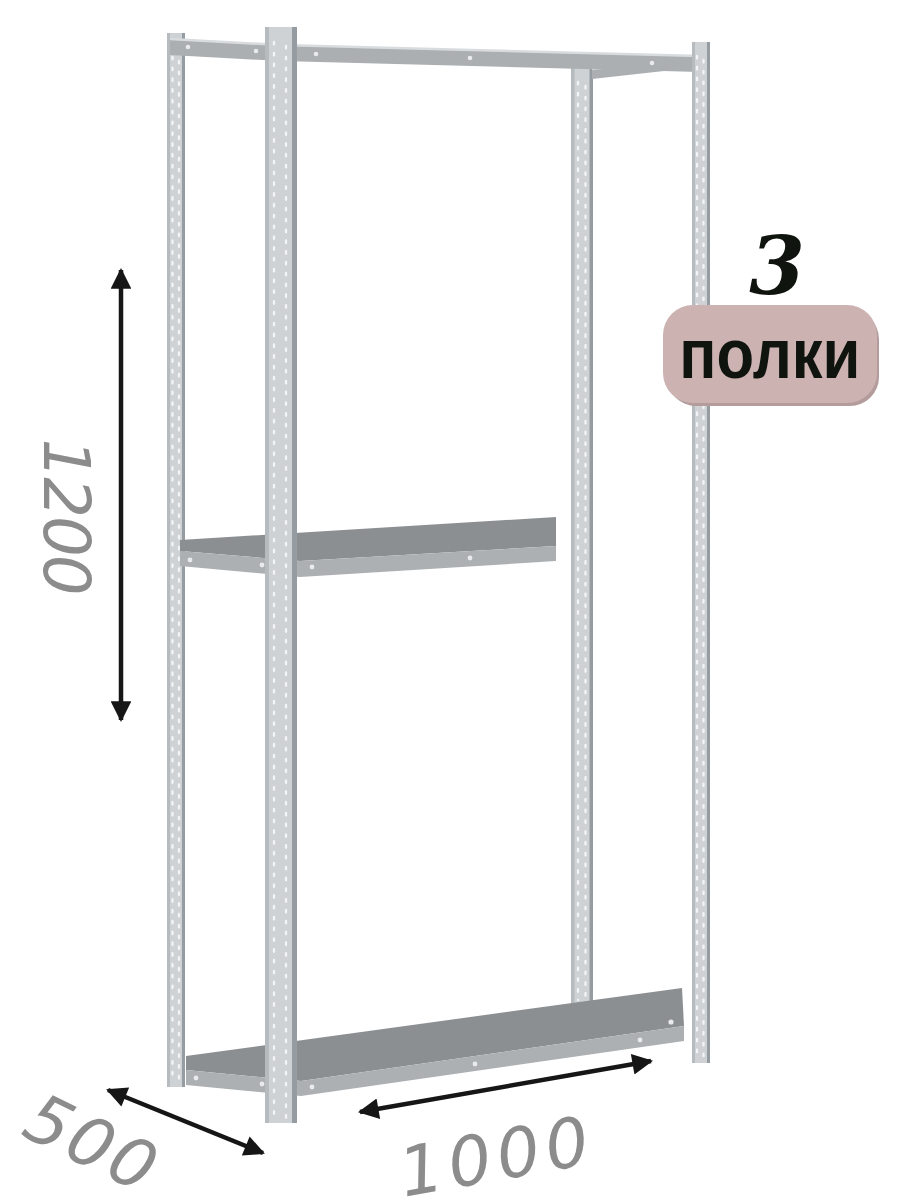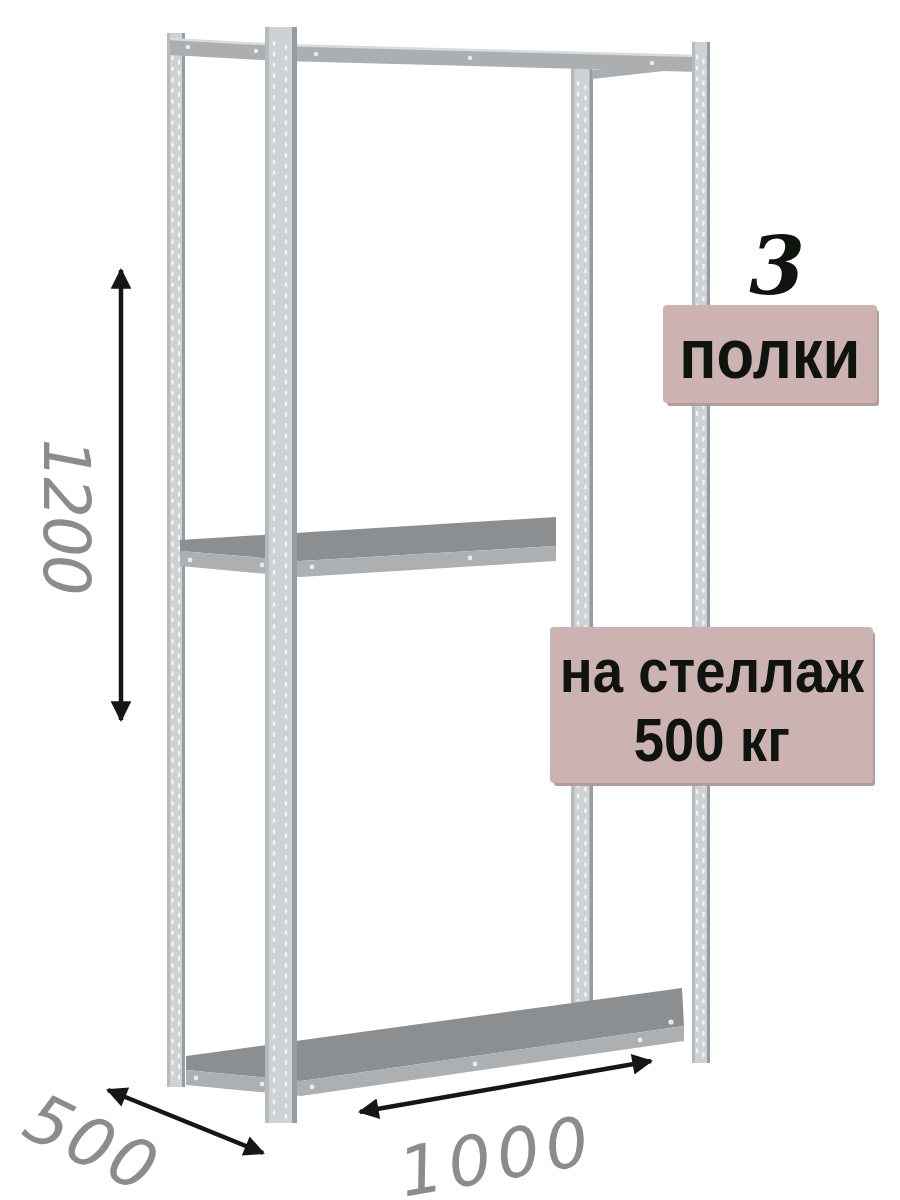--- a/index.html
+++ b/index.html
@@ -24,21 +24,21 @@
   .dim{position:absolute;color:var(--dim-text,#8c8c8c);font-style:italic;
        font-family:"DejaVu Sans", sans-serif;white-space:nowrap;line-height:1;}
   .dim-height{left:66px;top:516px;font-size:64px;letter-spacing:-2px;
               transform:translate(-50%,-50%) rotate(90deg);}
   .dim-depth{left:92px;top:1144px;font-size:68px;letter-spacing:3px;
              transform:translate(-50%,-50%) rotate(26deg);}
   .dim-width{left:497px;top:1157px;font-size:68px;letter-spacing:6px;
              transform:translate(-50%,-50%) rotate(-10deg);}
 
   
-  .badge{position:absolute;background:var(--badge-bg,#ccb3b2);border-radius:4px;
+  .badge{position:absolute;background:var(--badge-bg,#ccb3b2);border-radius:30px;
          display:flex;flex-direction:column;align-items:center;justify-content:center;
          box-shadow:3px 4px 0 -1px var(--badge-edge,#b29b9b);}
   .badge-line{color:var(--badge-text,#10140f);font-weight:700;line-height:1.12;
               white-space:nowrap;transform:scaleX(0.88);transform-origin:center;}
   .badge-shelves{left:663px;top:305px;width:214px;height:98px;}
   .badge-shelves .badge-line{font-size:70px;}
   .badge-shelf-load{left:551px;top:442px;width:329px;height:154px;}
   .badge-rack-load{left:550px;top:627px;width:323px;height:156px;}
   .badge-shelf-load .badge-line,.badge-rack-load .badge-line{font-size:62px;}
 
@@ -140,18 +140,14 @@
   <div class="dim dim-depth">500</div>
   <div class="dim dim-width">1000</div>
 
   <div class="shelf-count">3</div>
 
   <div class="badge badge-shelves">
     <div class="badge-line">полки</div>
   </div>
 
 
-  <div class="badge badge-rack-load">
-    <div class="badge-line">на стеллаж</div>
-    <div class="badge-line">500 кг</div>
-  </div>
 
 </div>
 
 </body></html>

